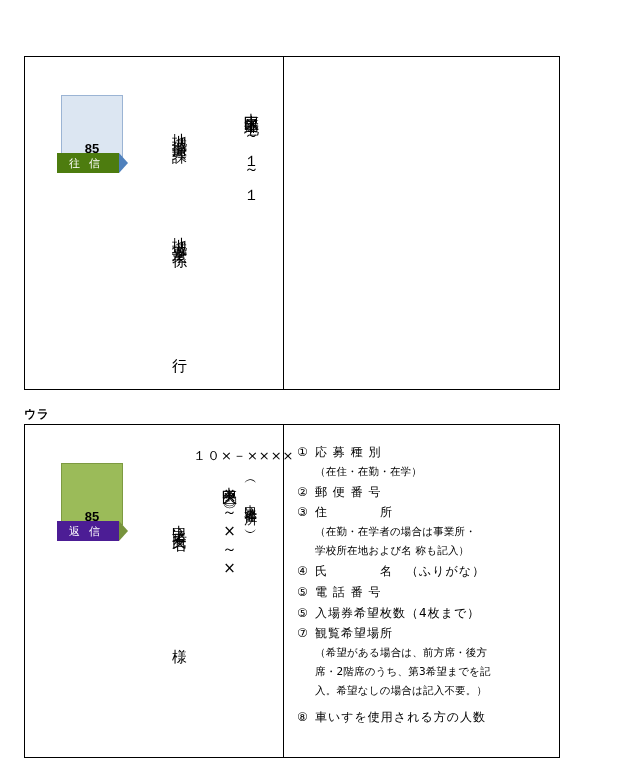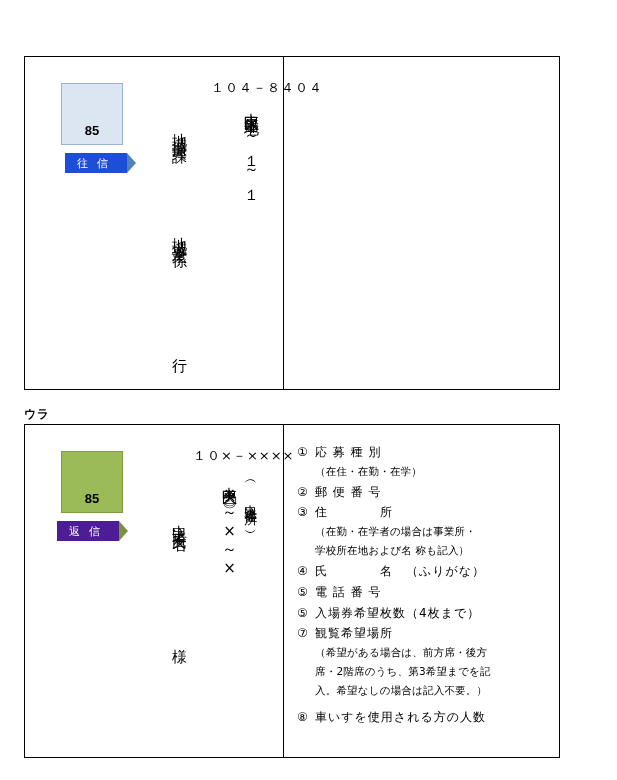--- a/index.html
+++ b/index.html
@@ -54,21 +54,21 @@
   
   .stamp {
     position: absolute;
     box-sizing: border-box;
     border: 1px solid #7a7a7a;
     display: flex;
     align-items: flex-end;
     justify-content: center;
     font-size: 13px;
     font-weight: bold;
-    padding-bottom: 6px;
+    margin-top: 12px;
   }
   #stamp-omote {
     left: 36px; top: 26px; width: 62px; height: 62px;
     background: #dce6f2;
     border-color: #9bb4d4;
   }
   #stamp-ura {
     left: 36px; top: 26px; width: 62px; height: 62px;
     background: #9bbb59;
     border-color: #7d9a41;
@@ -89,22 +89,22 @@
   }
   .ribbon::after {
     content: "";
     position: absolute;
     right: -9px;
     top: 0;
     border-top: 10px solid transparent;
     border-bottom: 10px solid transparent;
   }
   #ribbon-omote {
-    left: 40px; top: 96px; width: 62px;
-    background: #1d4ed8;
+    left: 32px; top: 96px; width: 62px;
+    background: #4d7c0f;
   }
   #ribbon-omote::after { border-left: 9px solid #4f81bd; }
   #ribbon-ura {
     left: 32px; top: 96px; width: 62px;
     background: #4c1d95;
   }
   #ribbon-ura::after { border-left: 9px solid #77933c; }
 
   
   .vtext {
@@ -234,21 +234,20 @@
     <div class="divider" id="divider-omote"></div>
 
     <div class="stamp" id="stamp-omote">
       <span>85</span>
     </div>
 
     <div class="ribbon" id="ribbon-omote">
       <span>往 信</span>
     </div>
 
-    <div id="omote-postal">１０４－８４０４</div>
     <div class="vtext" id="omote-address">中央区築地１～１～１</div>
     <div class="vtext" id="omote-dept">地域振興課</div>
     <div class="vtext" id="omote-section">地域事業係</div>
     <div class="vtext" id="omote-honorific">行</div>
 
   </div>
 
   <div class="section-label" id="label-ura">ウラ</div>
 
   <div class="card" id="card-ura">

